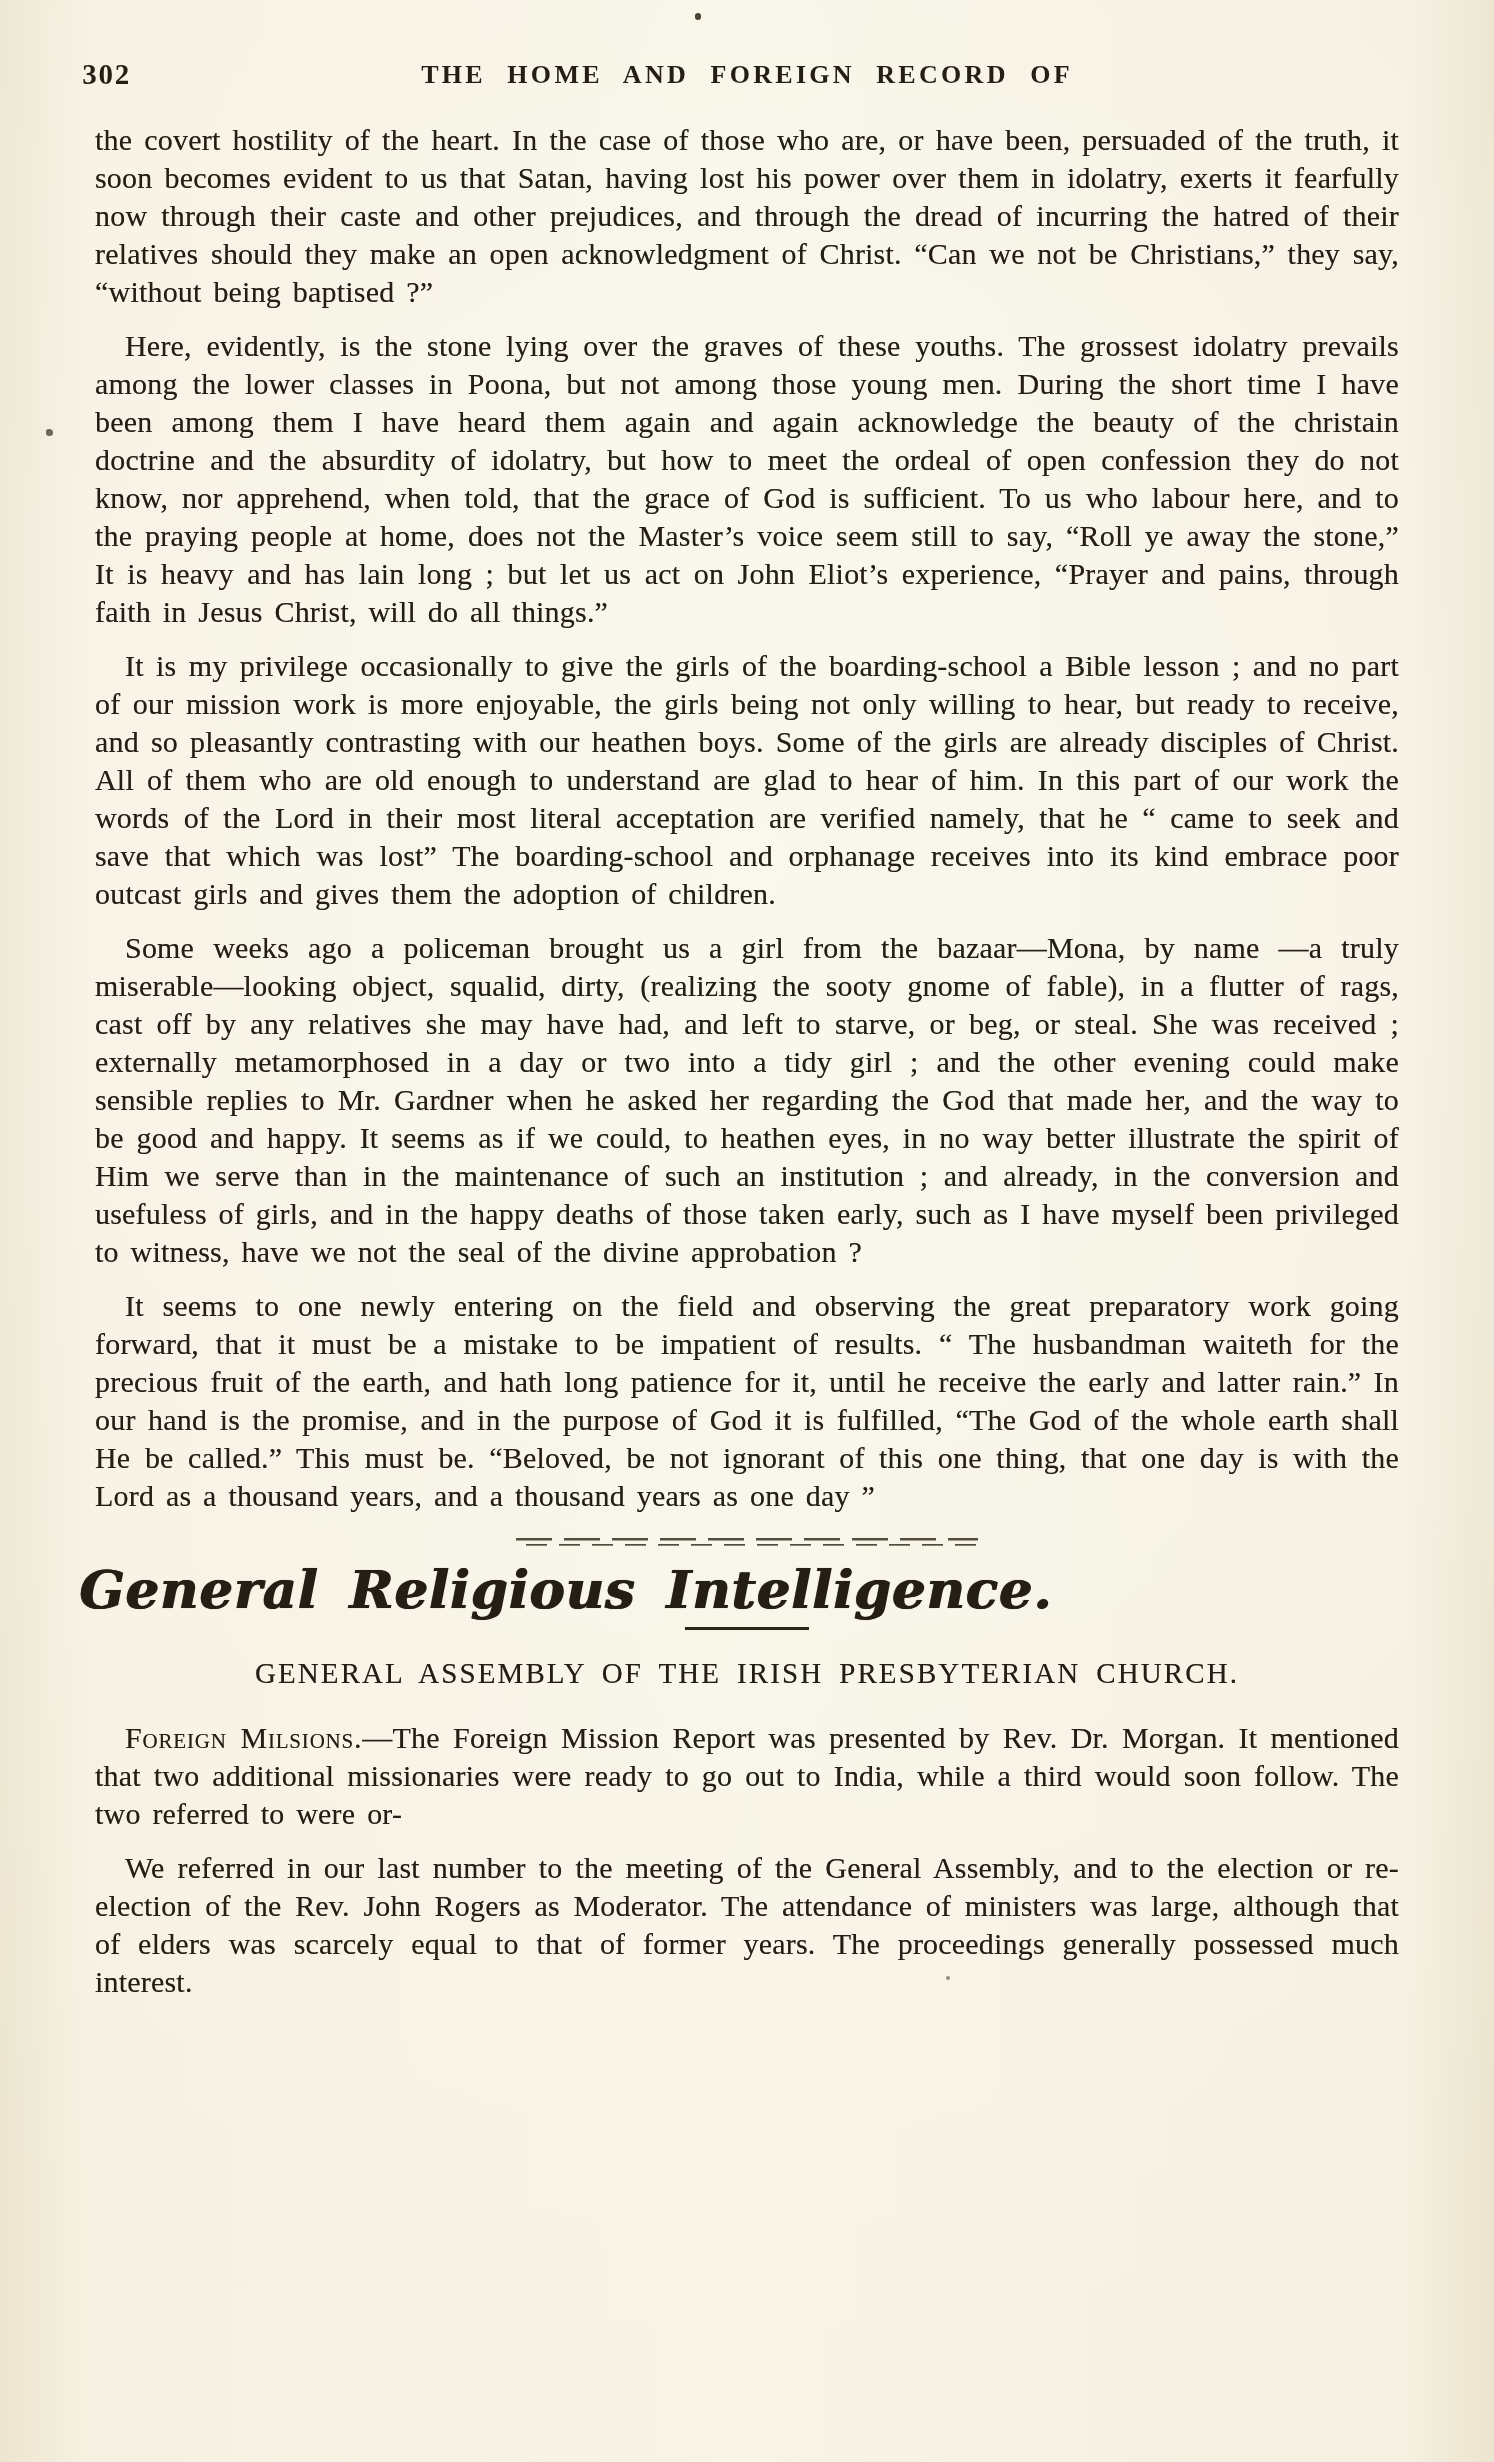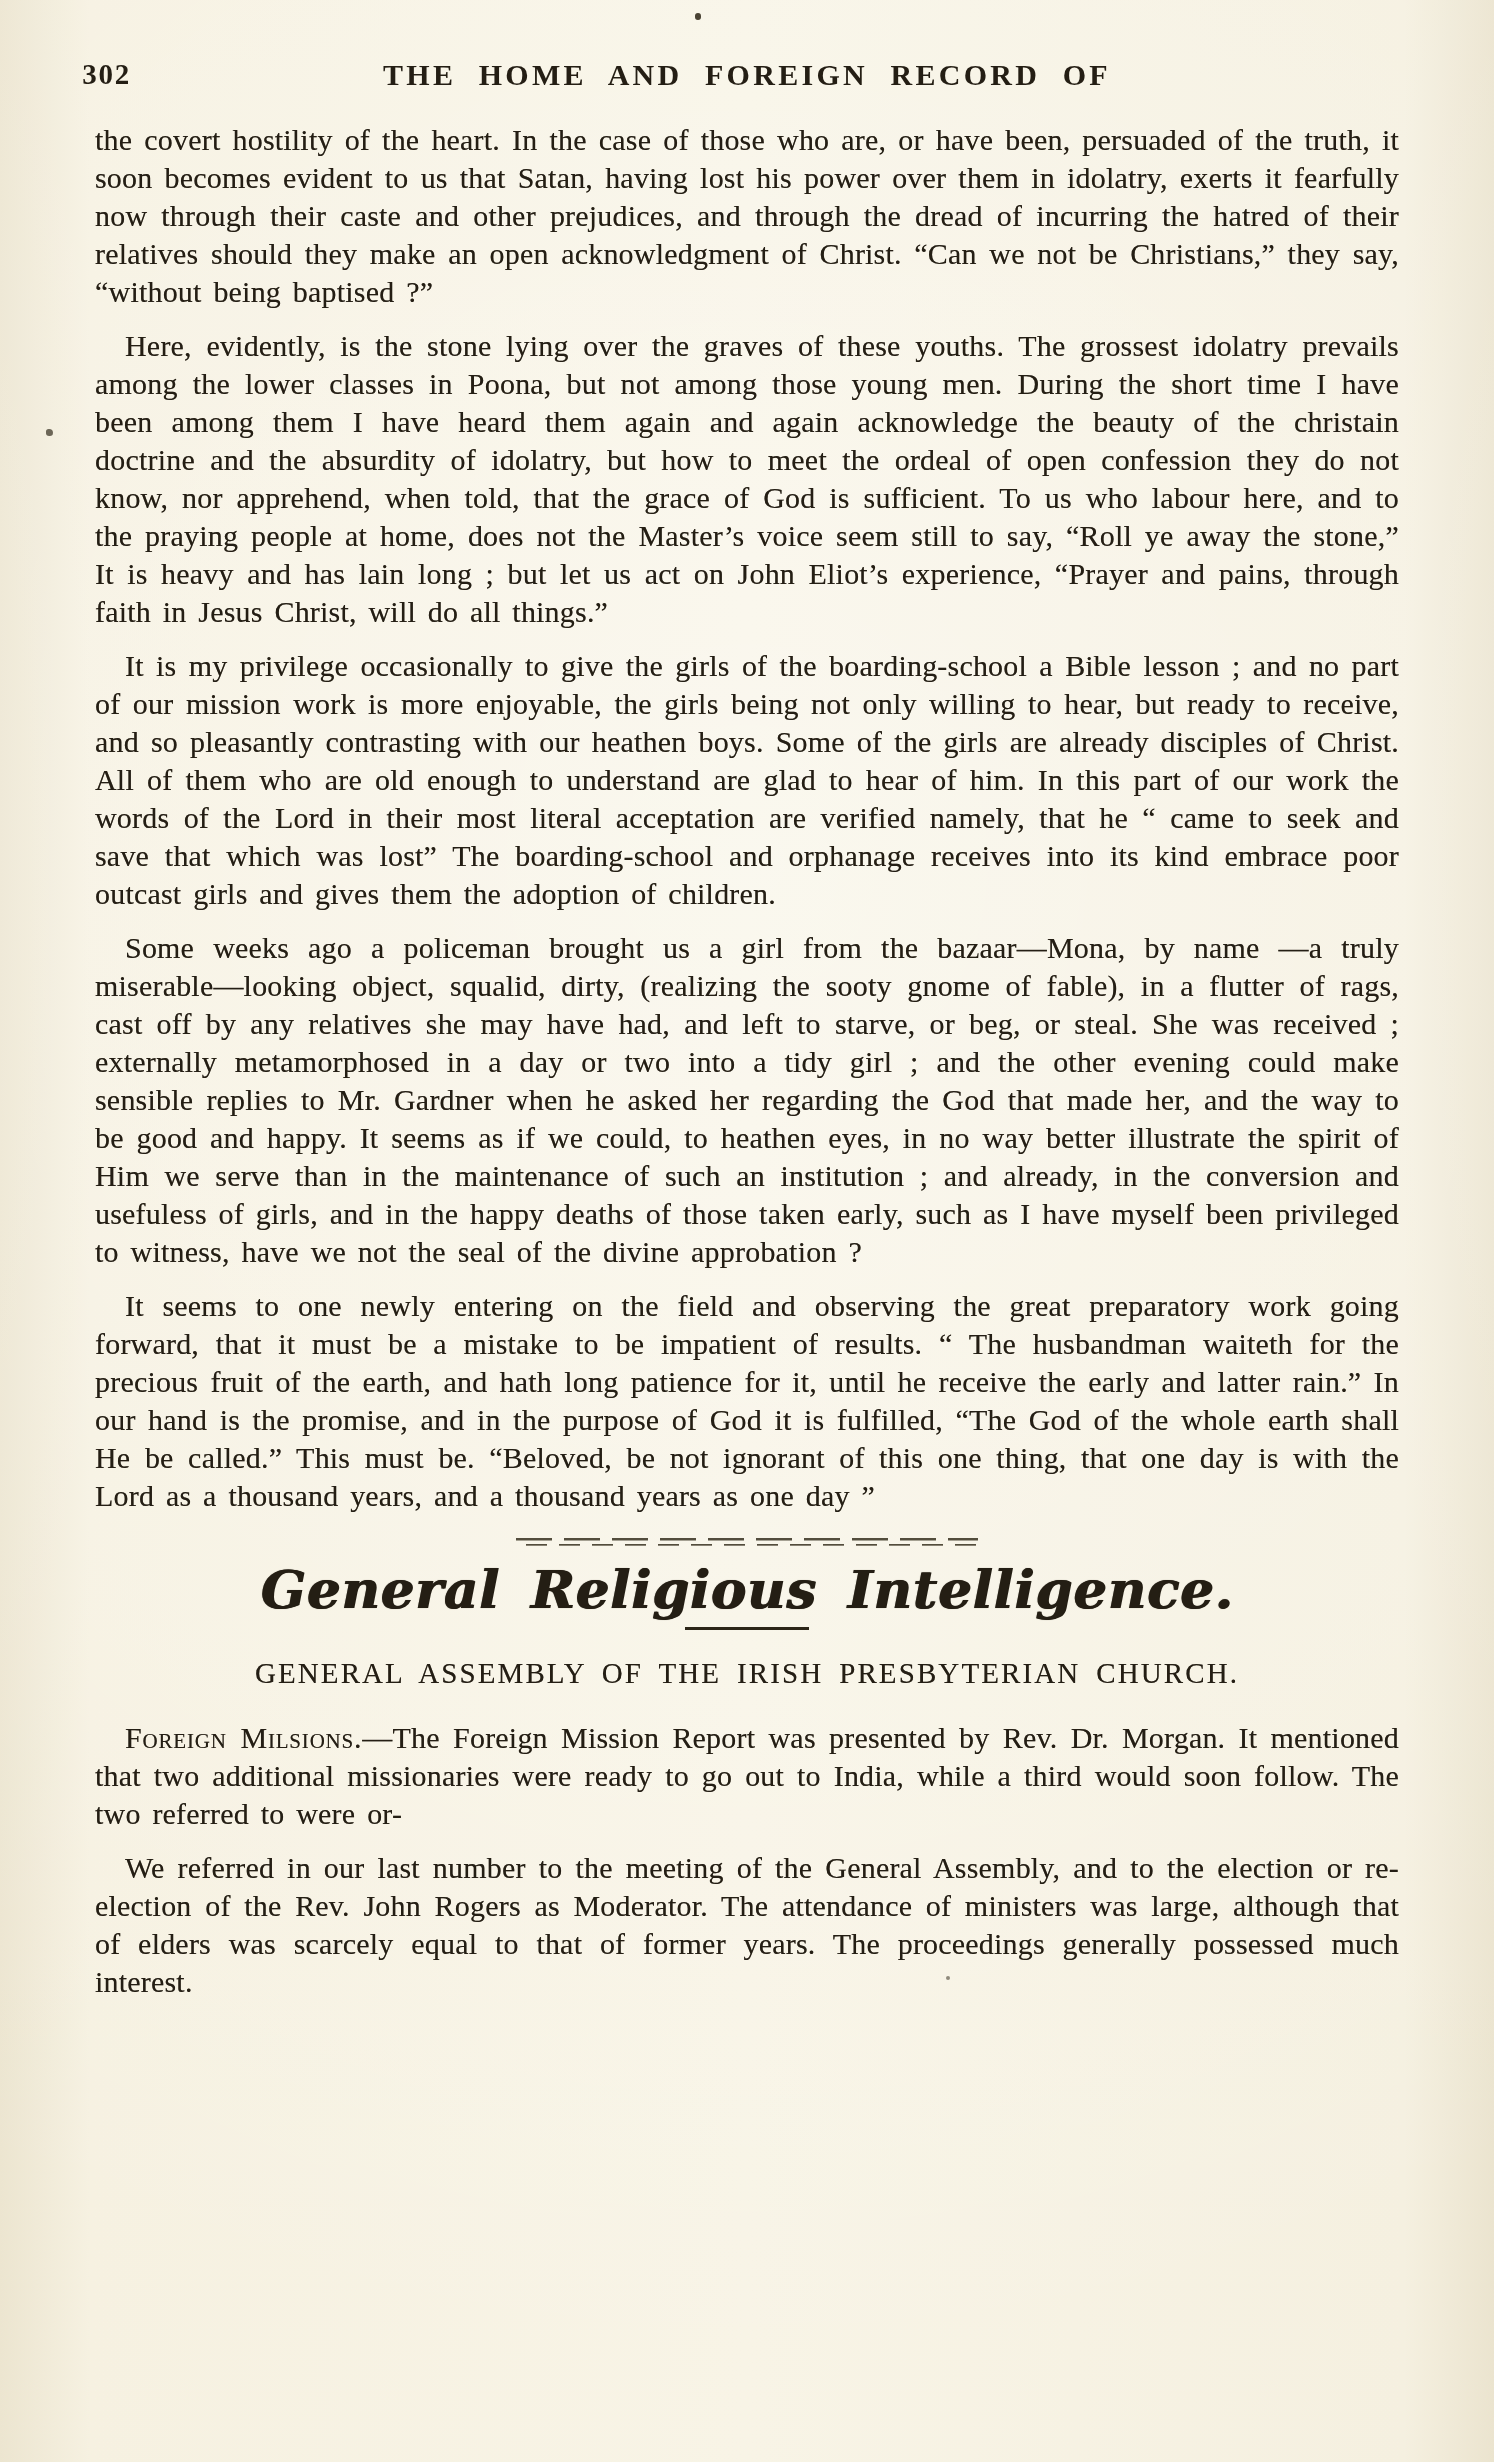--- a/index.html
+++ b/index.html
@@ -34,21 +34,21 @@
     left: 3.3px;
     top: 1.7px;
     font-weight: bold;
     font-size: 29px;
     letter-spacing: 1.7px;
   }
   .running-title {
     display: block;
     text-align: center;
     font-weight: bold;
-    font-size: 30px;
+    font-size: 26px;
     letter-spacing: 3.3px;
     word-spacing: 11.6px;
     padding-top: 3.3px;
   }
   .para {
     margin: 16px;
     text-align: justify;
     text-indent: 30px;
     word-spacing: 4.1px;
     letter-spacing: 0.2px;
@@ -62,21 +62,21 @@
     background-image:
       repeating-linear-gradient(90deg, #37301f 0 36px, transparent 36px 48px),
       repeating-linear-gradient(90deg, #37301f 0 21.5px, transparent 21.5px 33px);
     background-size: 100% 2.5px, 100% 1.7px;
     background-position: 0 0, 10px 5.8px;
     background-repeat: no-repeat, no-repeat;
     opacity: 0.85;
   }
   .gothic {
     margin: 11.6px 0 1.7px 0;
-    text-align: center;
+    text-align: left;
     font-family: "DejaVu Serif", serif;
     font-style: italic;
     font-weight: bold;
     font-size: 53px;
     line-height: 61px;
     letter-spacing: 0.8px;
     word-spacing: 11.6px;
     text-shadow: 1.2px 0 0 currentColor, 0 0 0.8px rgba(30,25,15,0.6);
   }
   .heading-rule {

